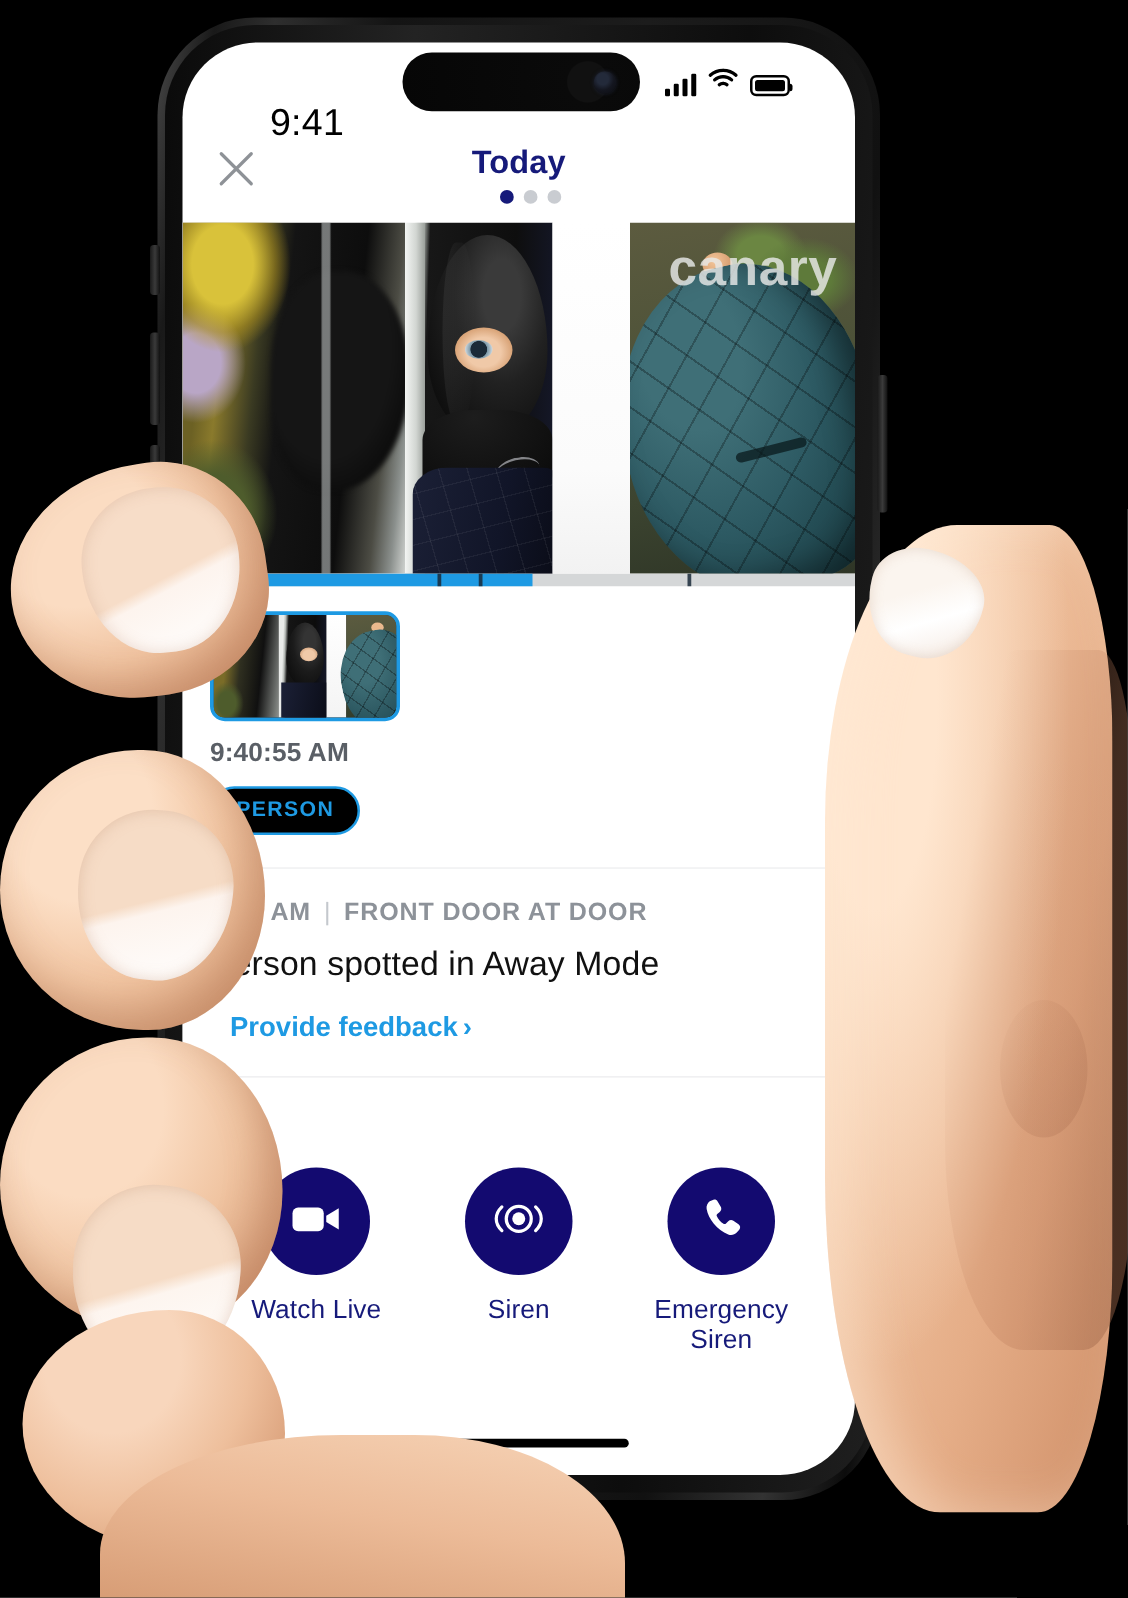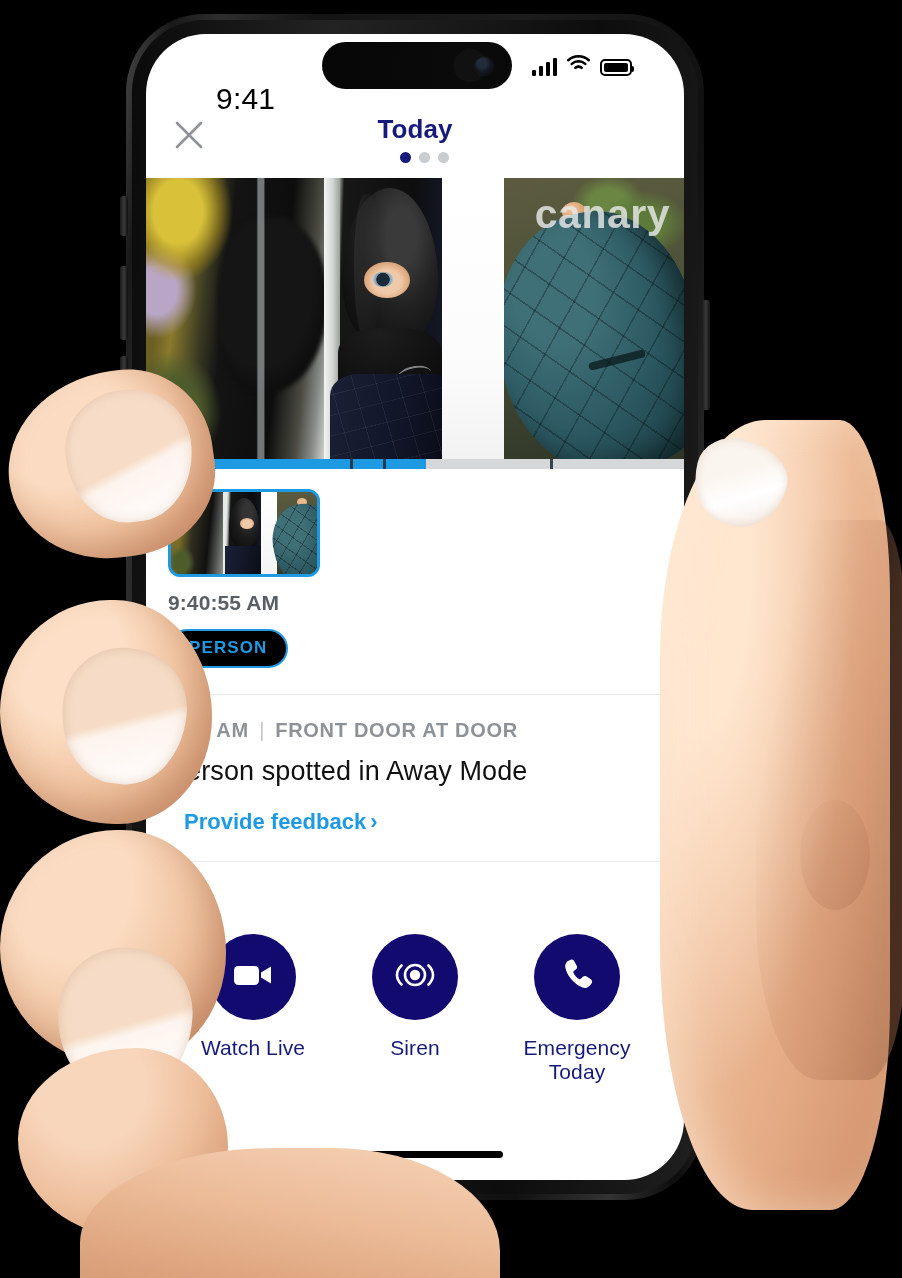--- a/index.html
+++ b/index.html
@@ -449,21 +449,21 @@
       </div>
 
       <div class="action">
         <div class="circle" style="background: rgb(19, 10, 112);">
           <span>
             <svg width="38" height="38" viewBox="0 0 38 38">
               <path d="M11.8 4.2c1.5-1.1 3.4-.7 4.3.9l2.5 4.3c.8 1.4.5 3.1-.8 4.1l-2 1.6c-.5.4-.6 1-.4 1.6 1 2.5 3.2 5 5.7 6.4.6.3 1.2.2 1.7-.3l1.8-1.8c1.1-1.1 2.8-1.3 4.1-.4l4.1 2.7c1.5 1 1.8 3 .6 4.4l-2 2.3c-1.7 1.9-4.4 2.5-6.8 1.6-4.4-1.7-8.5-4.9-11.7-8.8-2.9-3.6-4.9-7.7-5.6-11.6-.4-2.4.6-4.8 2.5-6.2z" fill="#fff"></path>
             </svg>
           </span>
         </div>
-        <div class="action-label">Emergency Today</div>
+        <div class="action-label">Emergency Siren</div>
       </div>
 
     </div>
 
     <div id="home-ind"></div>
   </div>
 
   <div id="hand">
     <div class="finger" id="palm"></div>
     <div class="finger" id="thumb-shade"></div>

